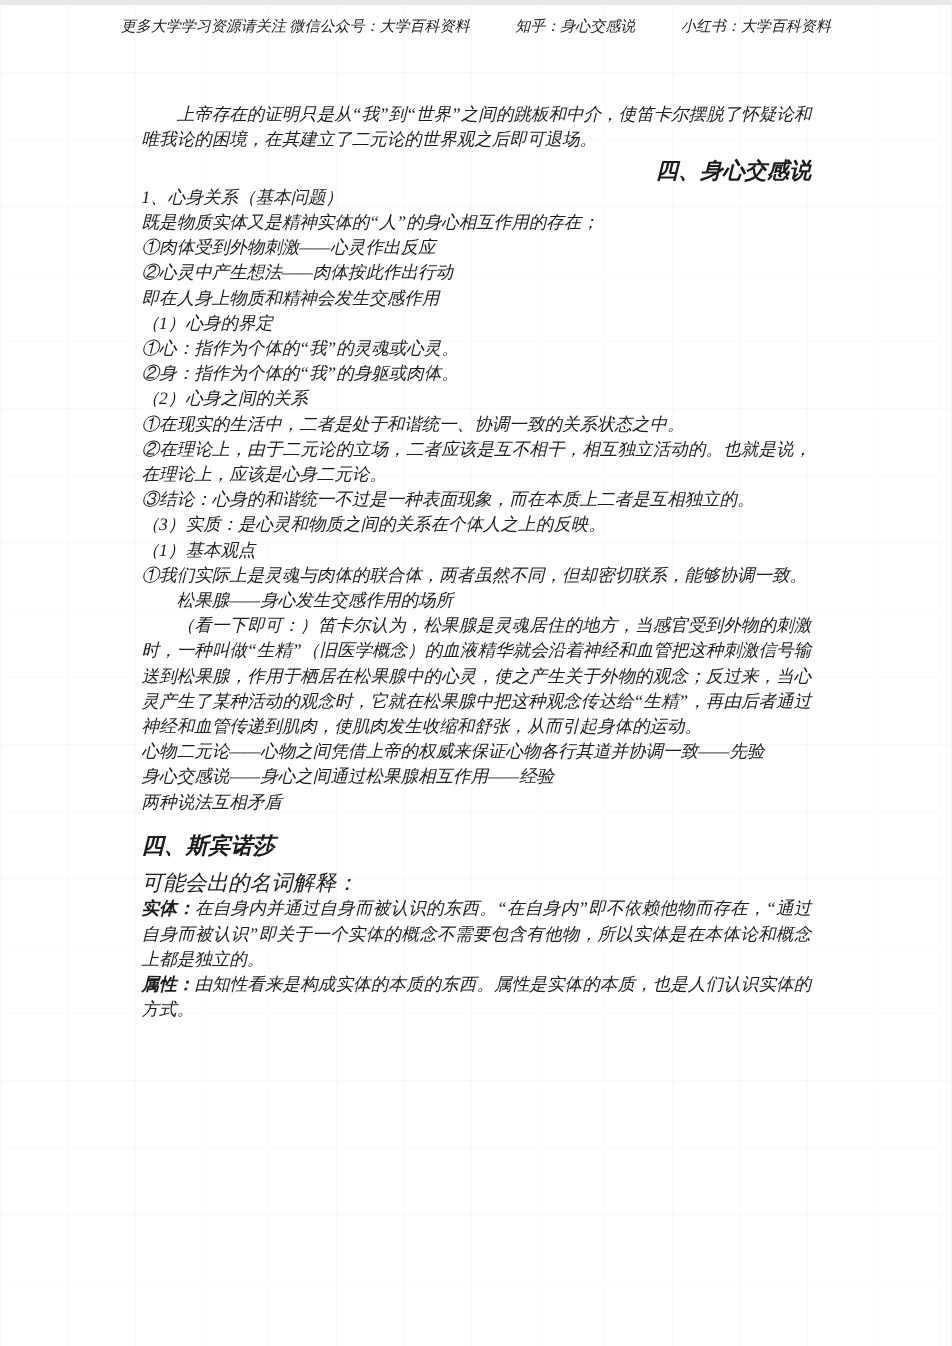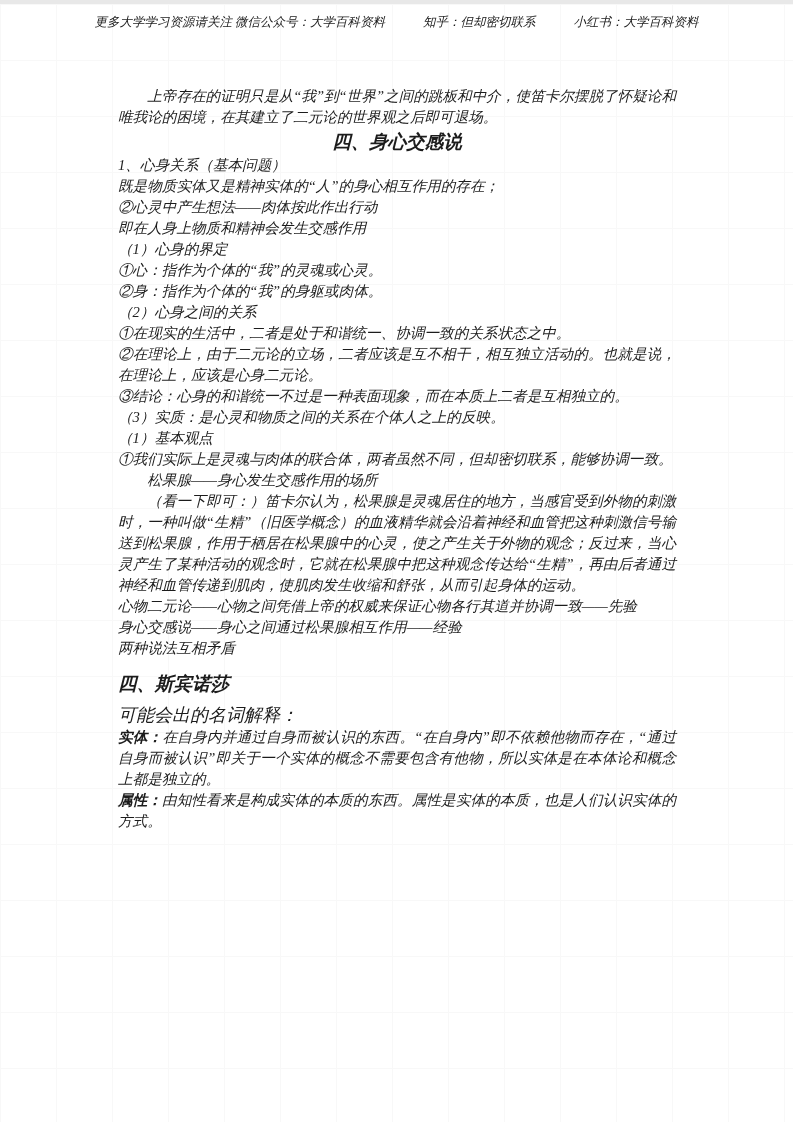--- a/index.html
+++ b/index.html
@@ -30,44 +30,45 @@
     font-size:14.6px; line-height:21px;
     text-align:justify;
   }
   .doc p { margin:0; }
   .indent { text-indent:2em; }
   .h1 {
     font-family:"Liberation Sans","DejaVu Sans",sans-serif;
     font-weight:bold;
     font-size:18.5px; line-height:27px;
     margin:9px 0 5px 0;
-    text-align:center;
+    text-align:right;
   }
   .h1.center { text-align:left; margin:11px 0 6px 0; }
   .large { font-size:18px; line-height:24px; }
   .term b { font-weight:bold; }
 </style>
 </head>
 <body>
 
 <div class="page">
 
   <div class="header">
     <span>更多大学学习资源请关注 微信公众号：大学百科资料</span>
-    <span>知乎：但却密切联系</span>
+    <span>知乎：身心交感说</span>
     <span>小红书：大学百科资料</span>
   </div>
 
   <div class="doc">
     <p class="indent">上帝存在的证明只是从“我”到“世界”之间的跳板和中介，使笛卡尔摆脱了怀疑论和唯我论的困境，在其建立了二元论的世界观之后即可退场。</p>
 
     <p class="h1">四、身心交感说</p>
 
     <p>1、心身关系（基本问题）</p>
     <p>既是物质实体又是精神实体的“人”的身心相互作用的存在；</p>
+    <p>①肉体受到外物刺激——心灵作出反应</p>
     <p>②心灵中产生想法——肉体按此作出行动</p>
     <p>即在人身上物质和精神会发生交感作用</p>
     <p>（1）心身的界定</p>
     <p>①心：指作为个体的“我”的灵魂或心灵。</p>
     <p>②身：指作为个体的“我”的身躯或肉体。</p>
     <p>（2）心身之间的关系</p>
     <p>①在现实的生活中，二者是处于和谐统一、协调一致的关系状态之中。</p>
     <p>②在理论上，由于二元论的立场，二者应该是互不相干，相互独立活动的。也就是说，在理论上，应该是心身二元论。</p>
     <p>③结论：心身的和谐统一不过是一种表面现象，而在本质上二者是互相独立的。</p>
     <p>（3）实质：是心灵和物质之间的关系在个体人之上的反映。</p>

